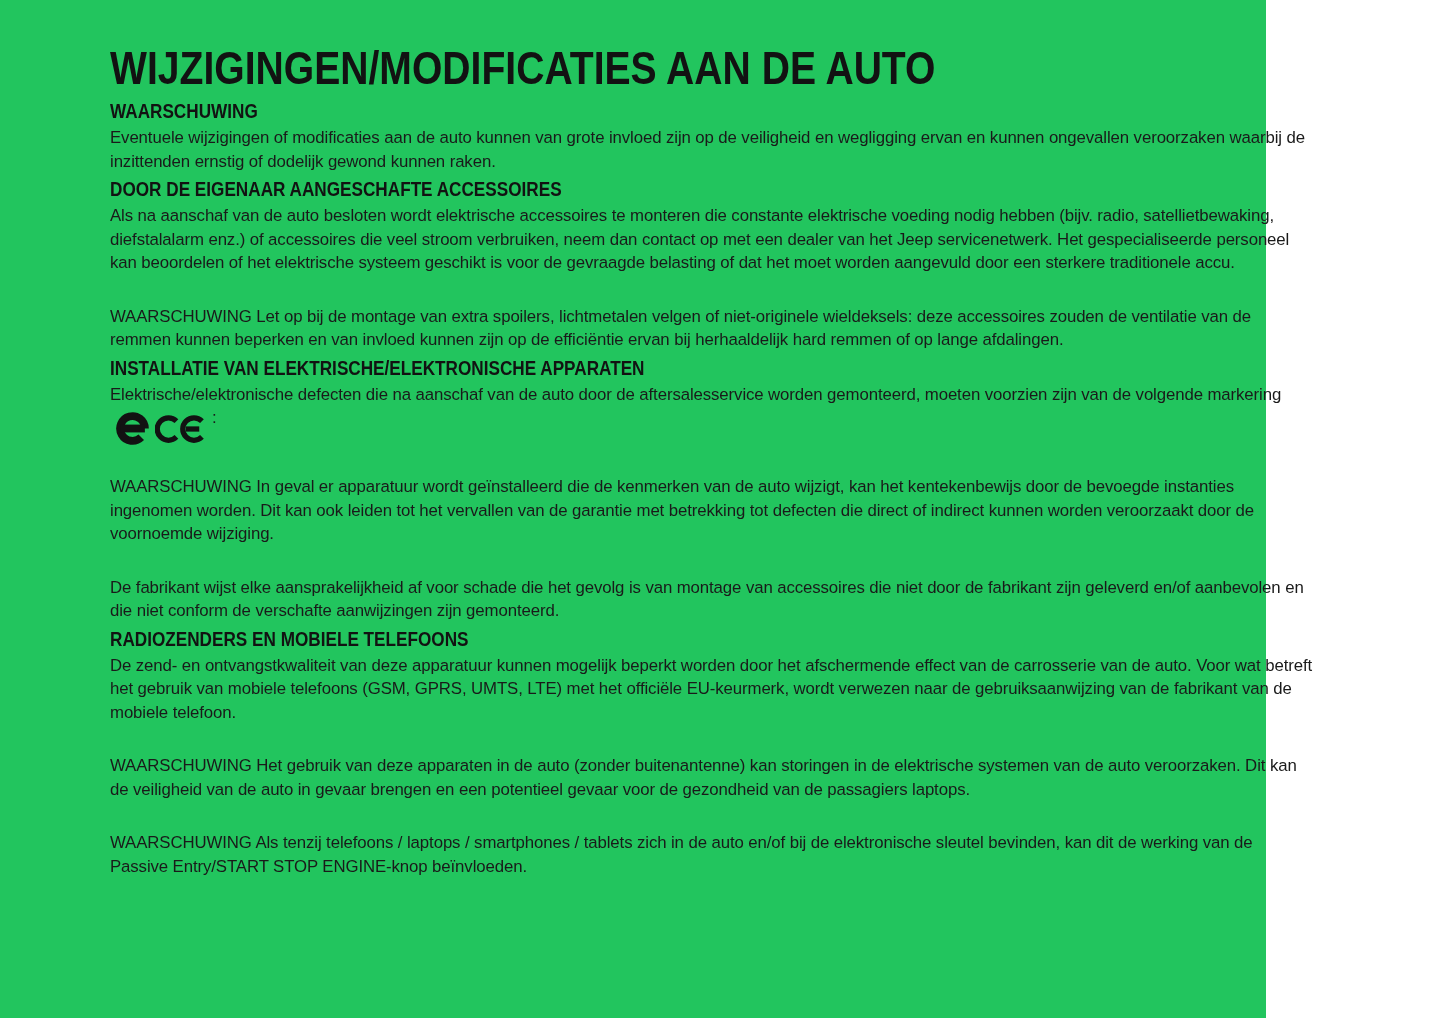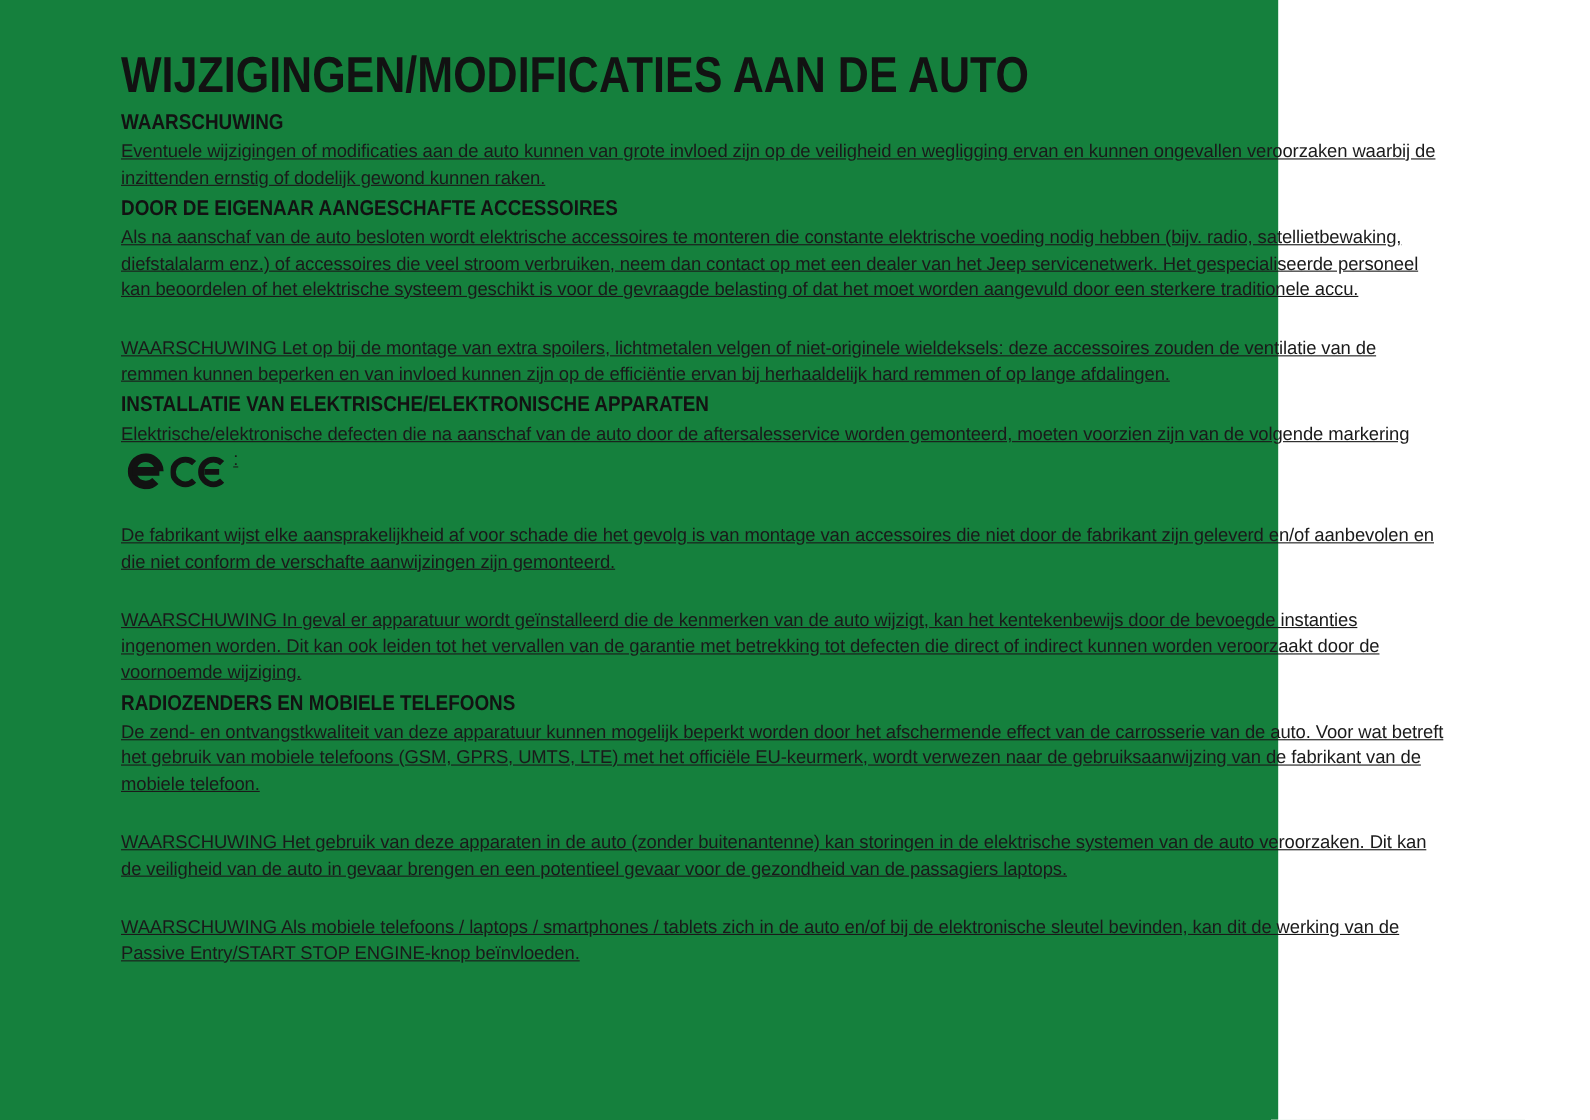--- a/index.html
+++ b/index.html
@@ -5,22 +5,22 @@
   * { margin: 0; padding: 0; box-sizing: border-box; }
   html, body {
     width: 1445px; height: 1018px;
     background: #ffffff;
     font-family: "Liberation Sans", sans-serif;
     color: #161616;
     overflow: hidden;
   }
   .page {
     position: relative;
-    width: 1162px; height: 1018px;
-    background: #15803d;
+    width: 1266px; height: 1018px;
+    background: #22c55e;
   }
   .content {
     position: absolute;
     left: 110px; top: 45px;
     width: 1204px;
   }
   h1.doc-title {
     font-size: 46px;
     font-weight: bold;
     line-height: 1.0;
@@ -41,21 +41,20 @@
     white-space: nowrap;
     margin-top: 6px;
     margin-bottom: 4px;
   }
   p.body-text {
     font-size: 16.8px;
     line-height: 23.5px;
     letter-spacing: -0.1px;
     color: #1a1a1a;
     margin: 0;
-    text-decoration: underline;
   }
   p.gap { margin-top: 30px; }
   .marks-inline {
     display: inline-block;
     vertical-align: -10px;
     white-space: nowrap;
     margin-left: 6px;
   }
   .mark-e-wrap, .mark-ce-wrap {
     display: inline-block;
@@ -81,22 +80,22 @@
 
     <h2 class="sec-heading">INSTALLATIE VAN ELEKTRISCHE/ELEKTRONISCHE APPARATEN</h2>
     <p class="body-text"><span>Elektrische/elektronische defecten die na aanschaf van de auto door de aftersalesservice worden gemonteerd, moeten voorzien zijn van de volgende markering</span><span class="marks-inline"><span class="mark-e-wrap"><svg width="33" height="33" viewBox="0 0 40 40" aria-hidden="true">
               <path d="M 35 20 A 15 15 0 1 0 30.6 30.6" fill="none" stroke="#121212" stroke-width="9.5"></path>
               <line x1="5" y1="20" x2="35" y2="20" stroke="#121212" stroke-width="9.5"></line>
             </svg></span><span class="mark-ce-wrap"><svg width="57" height="30" viewBox="0 0 76 40" aria-hidden="true">
               <path d="M 28.6 9.4 A 15 15 0 1 0 28.6 30.6" fill="none" stroke="#121212" stroke-width="7"></path>
               <path d="M 62.6 9.4 A 15 15 0 1 0 62.6 30.6" fill="none" stroke="#121212" stroke-width="7"></path>
               <line x1="41" y1="20" x2="59" y2="20" stroke="#121212" stroke-width="7"></line>
             </svg></span></span><span class="colon-after-marks">:</span></p>
+    <p class="body-text gap">WAARSCHUWING In geval er apparatuur wordt geïnstalleerd die de kenmerken van de auto wijzigt, kan het kentekenbewijs door de bevoegde instanties ingenomen worden. Dit kan ook leiden tot het vervallen van de garantie met betrekking tot defecten die direct of indirect kunnen worden veroorzaakt door de voornoemde wijziging.</p>
     <p class="body-text gap">De fabrikant wijst elke aansprakelijkheid af voor schade die het gevolg is van montage van accessoires die niet door de fabrikant zijn geleverd en/of aanbevolen en die niet conform de verschafte aanwijzingen zijn gemonteerd.</p>
-    <p class="body-text gap">WAARSCHUWING In geval er apparatuur wordt geïnstalleerd die de kenmerken van de auto wijzigt, kan het kentekenbewijs door de bevoegde instanties ingenomen worden. Dit kan ook leiden tot het vervallen van de garantie met betrekking tot defecten die direct of indirect kunnen worden veroorzaakt door de voornoemde wijziging.</p>
 
     <h2 class="sec-heading">RADIOZENDERS EN MOBIELE TELEFOONS</h2>
     <p class="body-text">De zend- en ontvangstkwaliteit van deze apparatuur kunnen mogelijk beperkt worden door het afschermende effect van de carrosserie van de auto. Voor wat betreft het gebruik van mobiele telefoons (GSM, GPRS, UMTS, LTE) met het officiële EU-keurmerk, wordt verwezen naar de gebruiksaanwijzing van de fabrikant van de mobiele telefoon.</p>
     <p class="body-text gap">WAARSCHUWING Het gebruik van deze apparaten in de auto (zonder buitenantenne) kan storingen in de elektrische systemen van de auto veroorzaken. Dit kan de veiligheid van de auto in gevaar brengen en een potentieel gevaar voor de gezondheid van de passagiers laptops.</p>
-    <p class="body-text gap">WAARSCHUWING Als mobiele telefoons / laptops / smartphones / tablets zich in de auto en/of bij de elektronische sleutel bevinden, kan dit de werking van de Passive Entry/START STOP ENGINE-knop beïnvloeden.</p>
+    <p class="body-text gap">WAARSCHUWING Als tenzij telefoons / laptops / smartphones / tablets zich in de auto en/of bij de elektronische sleutel bevinden, kan dit de werking van de Passive Entry/START STOP ENGINE-knop beïnvloeden.</p>
 
   </div>
 </div>
 
 </body></html>

